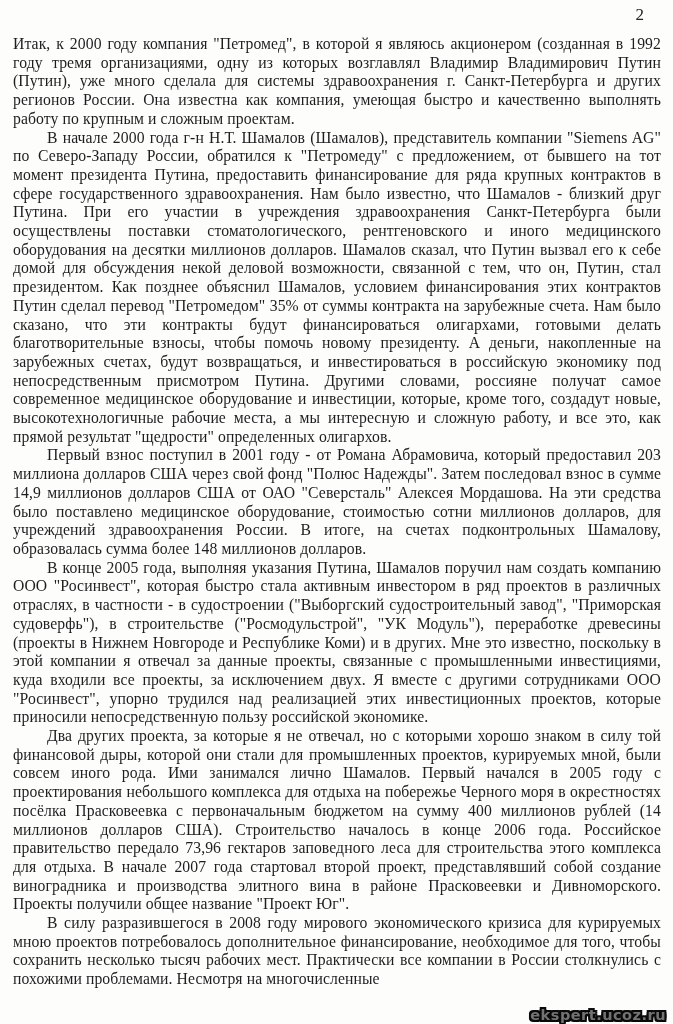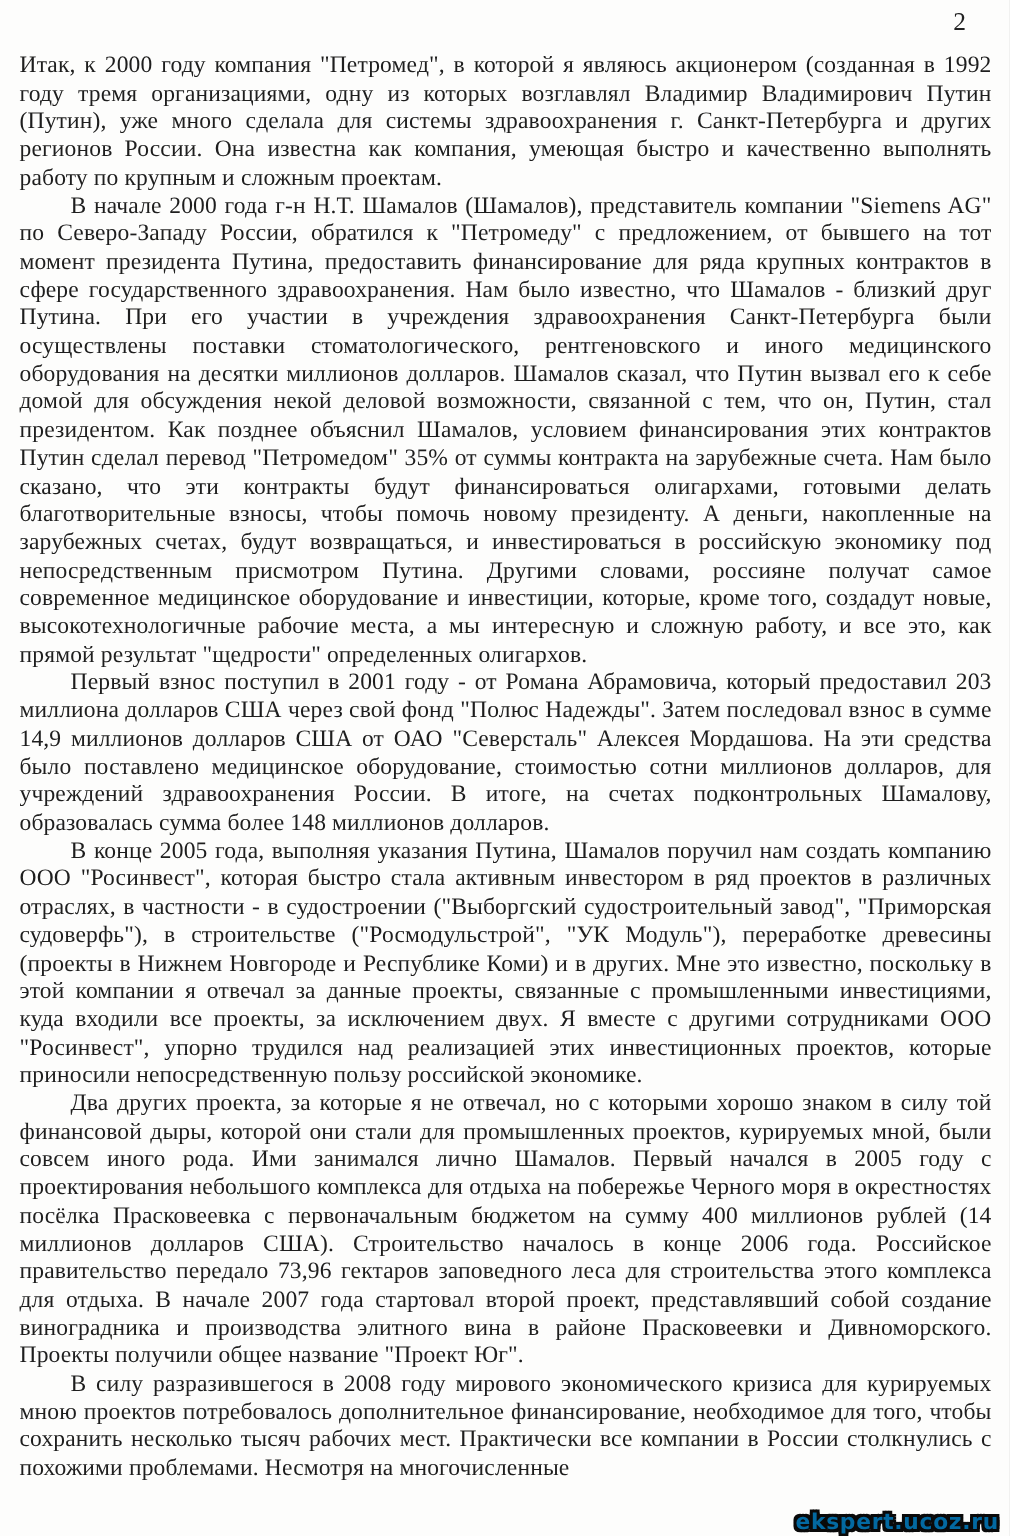--- a/index.html
+++ b/index.html
@@ -42,21 +42,21 @@
     text-indent: 34px;
   }
   .watermark {
     position: absolute;
     right: 7px;
     bottom: 1px;
     font-family: "DejaVu Sans", sans-serif;
     font-weight: bold;
     font-size: 14.5px;
     letter-spacing: 0.5px;
-    color: #0369a1;
+    color: #737373;
     text-shadow:
       -2px -2px 0 #0a0a0a,  2px -2px 0 #0a0a0a,
       -2px  2px 0 #0a0a0a,  2px  2px 0 #0a0a0a,
       -2px  0   0 #0a0a0a,  2px  0   0 #0a0a0a,
        0   -2px 0 #0a0a0a,  0    2px 0 #0a0a0a,
       -1px -1px 0 #0a0a0a,  1px -1px 0 #0a0a0a,
       -1px  1px 0 #0a0a0a,  1px  1px 0 #0a0a0a;
   }
 </style>
 </head>

